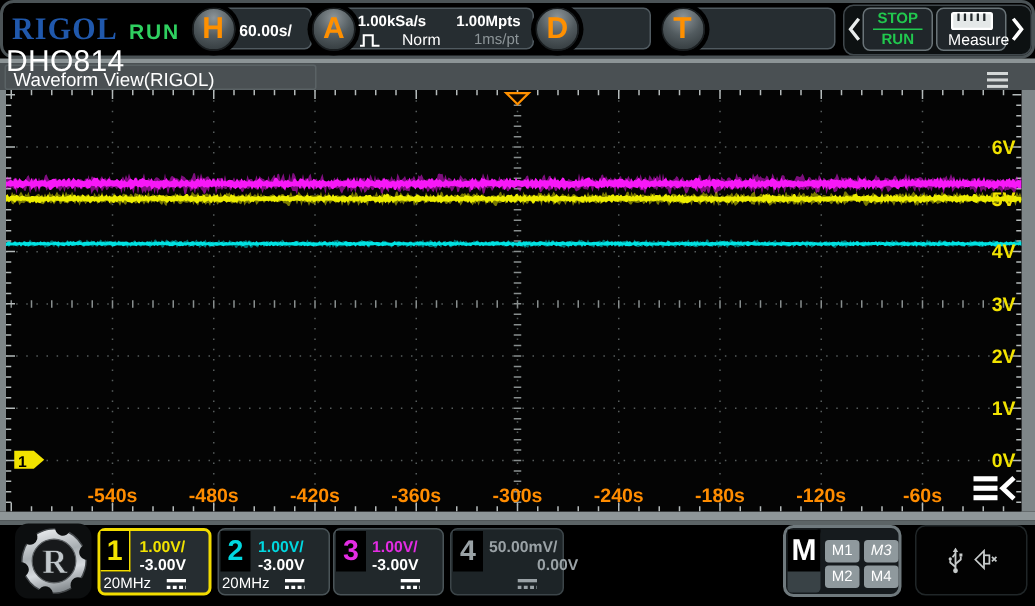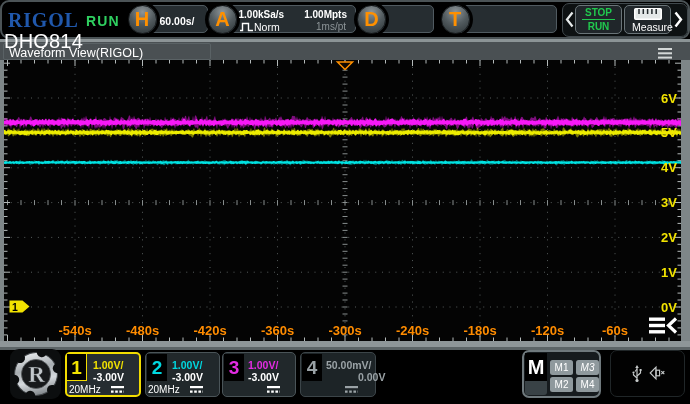--- a/index.html
+++ b/index.html
@@ -26,21 +26,21 @@
 <div class="circ" style="left:127.5px;">H</div>
 <div class="panel" style="left:140px;width:67.5px;"></div>
 <div class="abs" style="left:159.5px;top:15px;font-size:10.5px;font-weight:bold;color:#fff;z-index:4;">60.00s/</div>
 
 <div class="circ" style="left:208px;">A</div>
 <div class="panel" style="left:222px;width:133.5px;"></div>
 <div class="abs" style="left:238.5px;top:8.5px;font-size:10px;font-weight:bold;color:#fff;z-index:4;">1.00kSa/s</div>
 <svg class="abs" style="left:238.5px;top:21.5px;z-index:4;" width="15" height="10" viewBox="0 0 15 10">
     <path d="M1 8.5 H3.5 V1.5 H9.5 V8.5 H14" stroke="#fff" stroke-width="1.4" fill="none"></path>
   </svg>
-<div class="abs" style="left:254px;top:20.5px;font-size:10.5px;color:#fff;z-index:4;">Norm</div>
+<div class="abs" style="left:268px;top:20.5px;font-size:10.5px;color:#fff;z-index:4;">Norm</div>
 <div class="abs" style="left:347px;top:8.5px;font-size:10px;font-weight:bold;color:#fff;z-index:4;transform:translateX(-100%);">1.00Mpts</div>
 <div class="abs" style="left:346px;top:20.5px;font-size:10px;color:#8d9598;z-index:4;transform:translateX(-100%);">1ms/pt</div>
 
 <div class="circ" style="left:357px;">D</div>
 <div class="panel" style="left:371px;width:63px;"></div>
 
 <div class="circ" style="left:440.5px;">T</div>
 <div class="panel" style="left:454px;width:103px;"></div>
 
 <div class="abs" style="left:562px;top:2.5px;width:126px;height:34px;background:#0d1112;border:1.5px solid #40484c;border-radius:7px;"></div>

